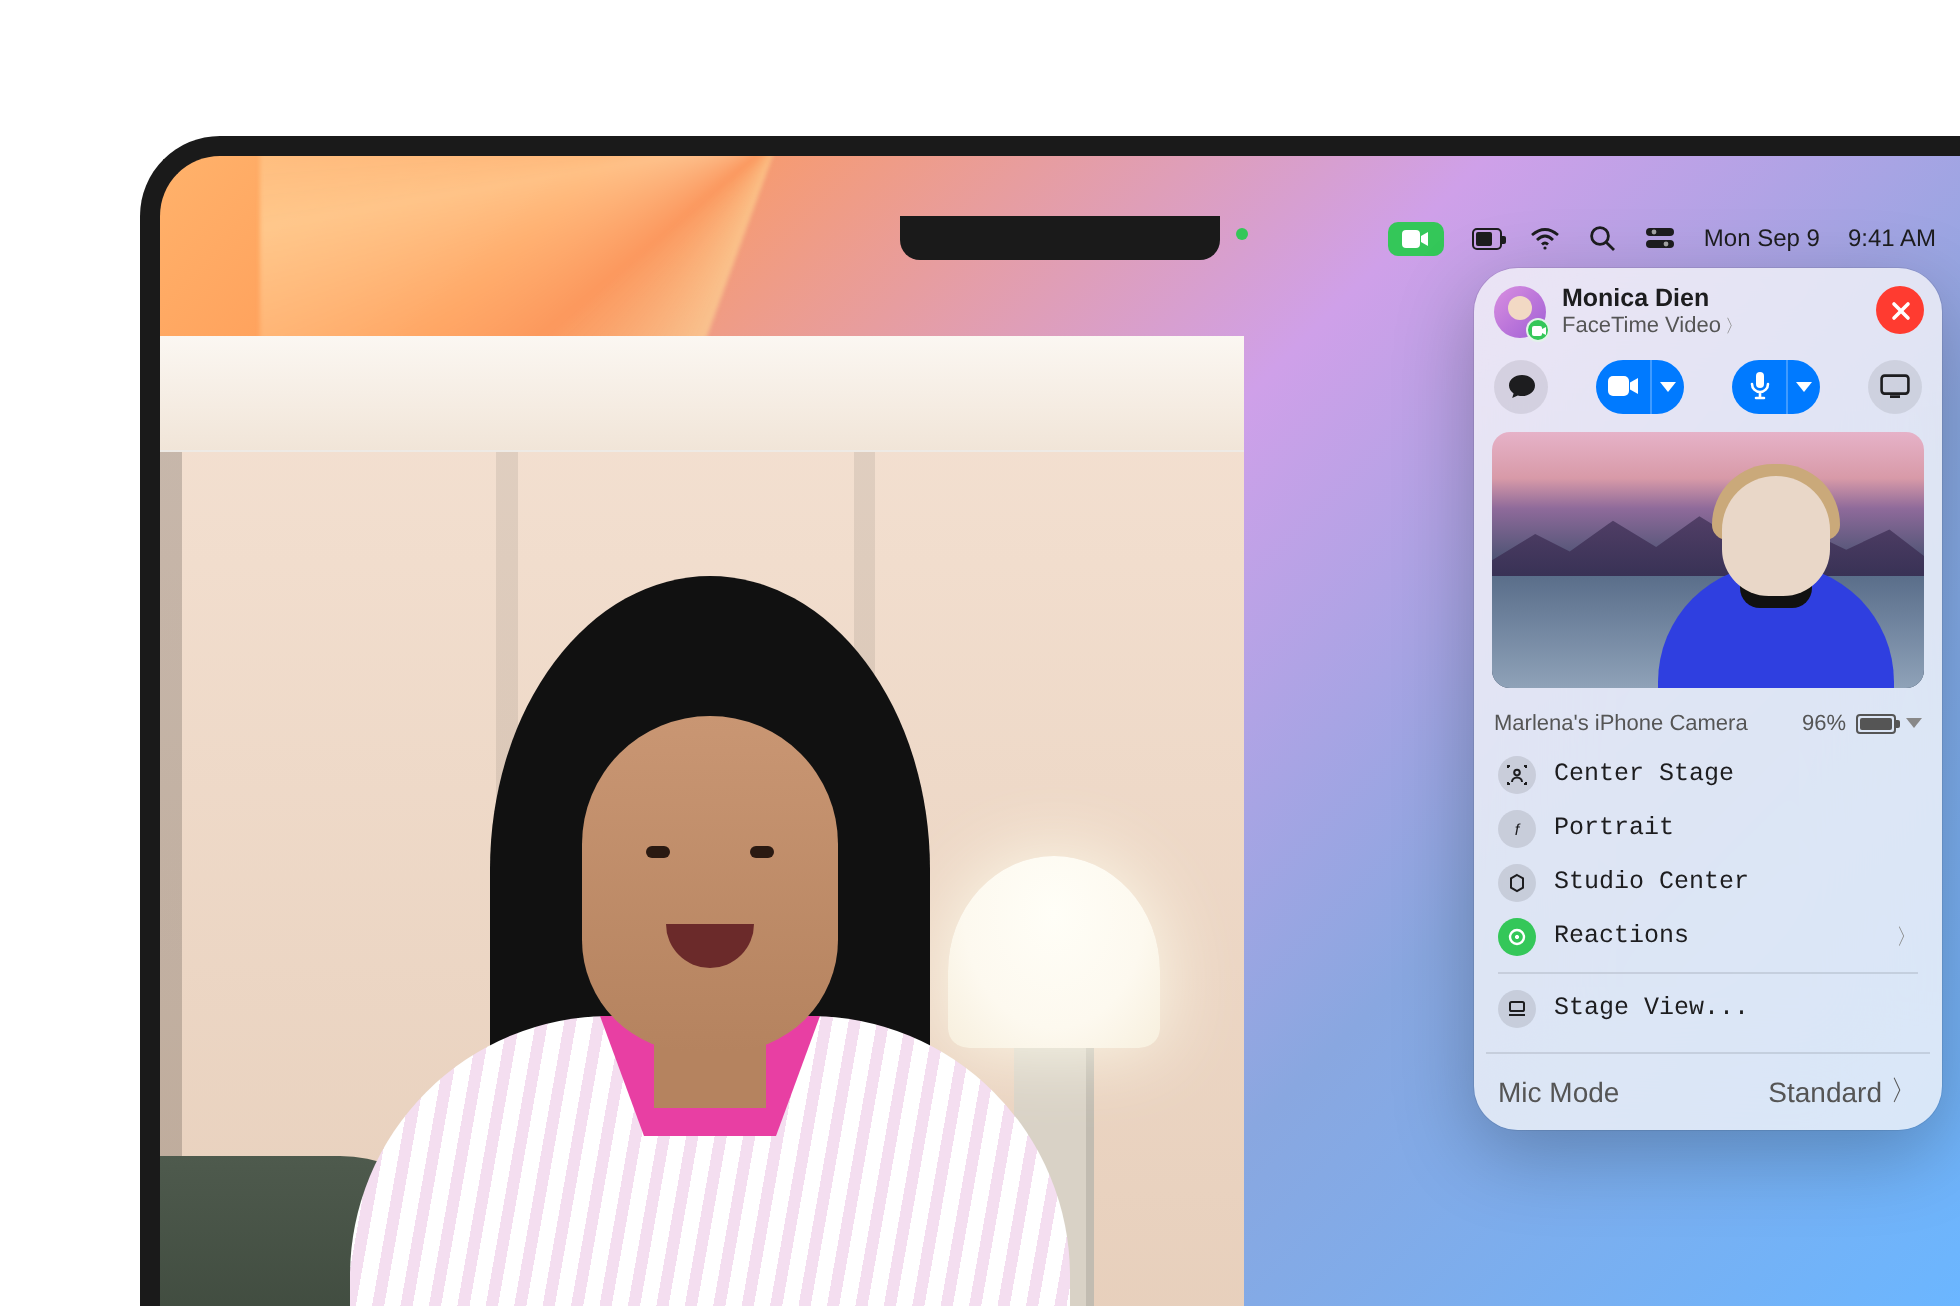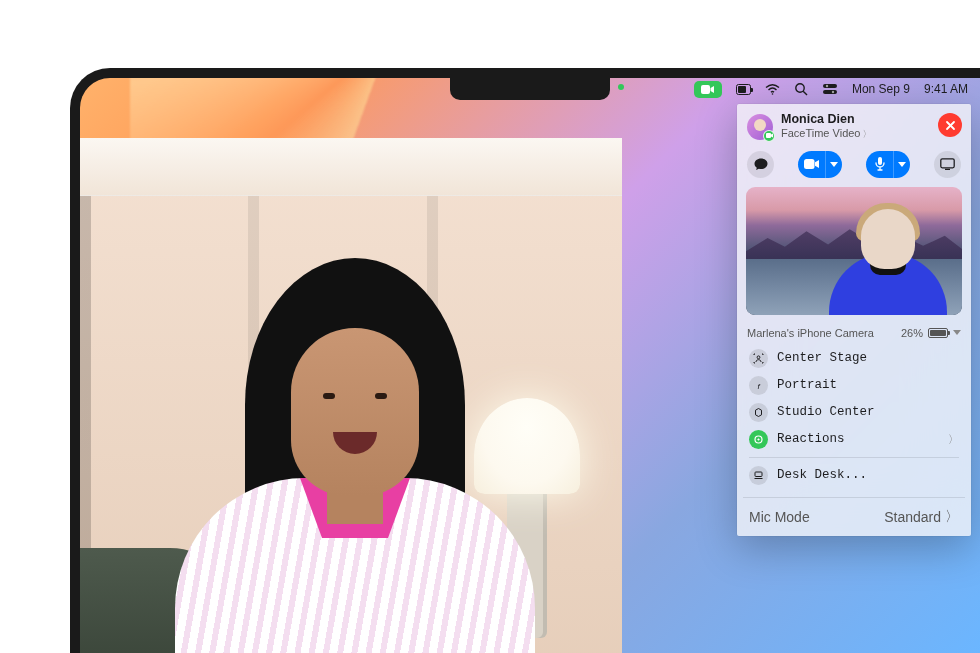--- a/index.html
+++ b/index.html
@@ -8,21 +8,21 @@
 
 .laptop {
   position: absolute;
   left: 70px; top: 68px; right: 0; bottom: 0;
   border: 10px solid #1a1a1a;
   border-right: none; border-bottom: none;
   border-top-left-radius: 40px;
   overflow: hidden;
   background: linear-gradient(135deg, #ffb26b 0%, #ff9a56 15%, #cfa0e9 45%, #89a7e0 70%, #6bb6ff 100%);
 }
-.screen { position: absolute; inset: 0; }
+.screen { position: absolute; inset: 0; margin-top: 30px; }
 
 
 .notch {
   position: absolute;
   top: 0; left: 50%; transform: translateX(-50%);
   width: 160px; height: 22px;
   background: #1a1a1a;
   border-bottom-left-radius: 10px;
   border-bottom-right-radius: 10px;
 }
@@ -101,21 +101,21 @@
 .mouth { position:absolute; top:184px; left:50%; transform:translateX(-50%); width:44px; height:22px;
   background:#6b2a2a; border-radius:0 0 22px 22px; }
 .eyeL,.eyeR{position:absolute; top:145px; width:12px;height:6px;background:#2a1a12;border-radius:3px;}
 .eyeL{left:calc(50% - 32px);} .eyeR{left:calc(50% + 20px);}
 
 
 .panel {
   position: absolute; right: 9px; top: 26px; width: 234px;
   background: rgba(246,246,248,.78);
   backdrop-filter: blur(30px);
-  border-radius: 2px;
+  border-radius: 22px;
   box-shadow: 0 12px 40px rgba(0,0,0,.25), 0 0 0 .5px rgba(0,0,0,.08);
   color: #1d1d1f;
   font-size: 12.5px;
   overflow: hidden;
 }
 .panel-header { display:flex; align-items:center; gap:8px; padding:9px 10px 6px; position: relative; }
 .avatar { width:26px;height:26px;border-radius:50%; background: linear-gradient(135deg,#d98fe0,#a05fd5); position:relative; overflow:hidden;}
 .avatar::after{content:'';position:absolute;left:7px;top:5px;width:12px;height:12px;border-radius:50%;background:#f2d9c4;}
 .avatar-badge{position:absolute;right:-2px;bottom:-2px;width:12px;height:12px;border-radius:50%;background:#34c759;border:1.5px solid rgba(246,246,248,.9);display:flex;align-items:center;justify-content:center;}
 .avatar-wrap{position:relative;width:26px;height:26px;}
@@ -313,21 +313,21 @@
           <div class="body2"></div>
             <div class="scarf"></div>
             <div class="hair2"></div>
             <div class="h"></div>
         </div>
       </div>
 
       <div class="info-row">
         <span>Marlena's iPhone Camera</span>
         <span class="pct">
-          <span>26%</span>
+          <span>96%</span>
           <span class="mini-batt">
               <span class="f"></span>
             </span>
           <svg width="8" height="5" viewBox="0 0 8 5" fill="#888">
               <path d="M0 0h8L4 5z"></path>
             </svg>
         </span>
       </div>
 
       <div class="opts">
@@ -369,21 +369,21 @@
           <span class="trail">〉</span>
         </div>
         <div class="sep"></div>
         <div class="opt">
           <span class="ic ic-grey">
             <svg width="11" height="11" viewBox="0 0 11 11" fill="none" stroke="#1d1d1f" stroke-width="1">
                 <rect x="2" y="2" width="7" height="4.5" rx=".8"></rect>
                 <line x1="1.5" y1="8.5" x2="9.5" y2="8.5"></line>
               </svg>
           </span>
-          <span class="lbl">Desk Desk...</span>
+          <span class="lbl">Stage View...</span>
         </div>
       </div>
 
       <div class="sep"></div>
       <div class="mic-row">
         <span>Mic Mode</span>
         <span class="val">
           <span>Standard</span>
           <span>〉</span>
         </span>

